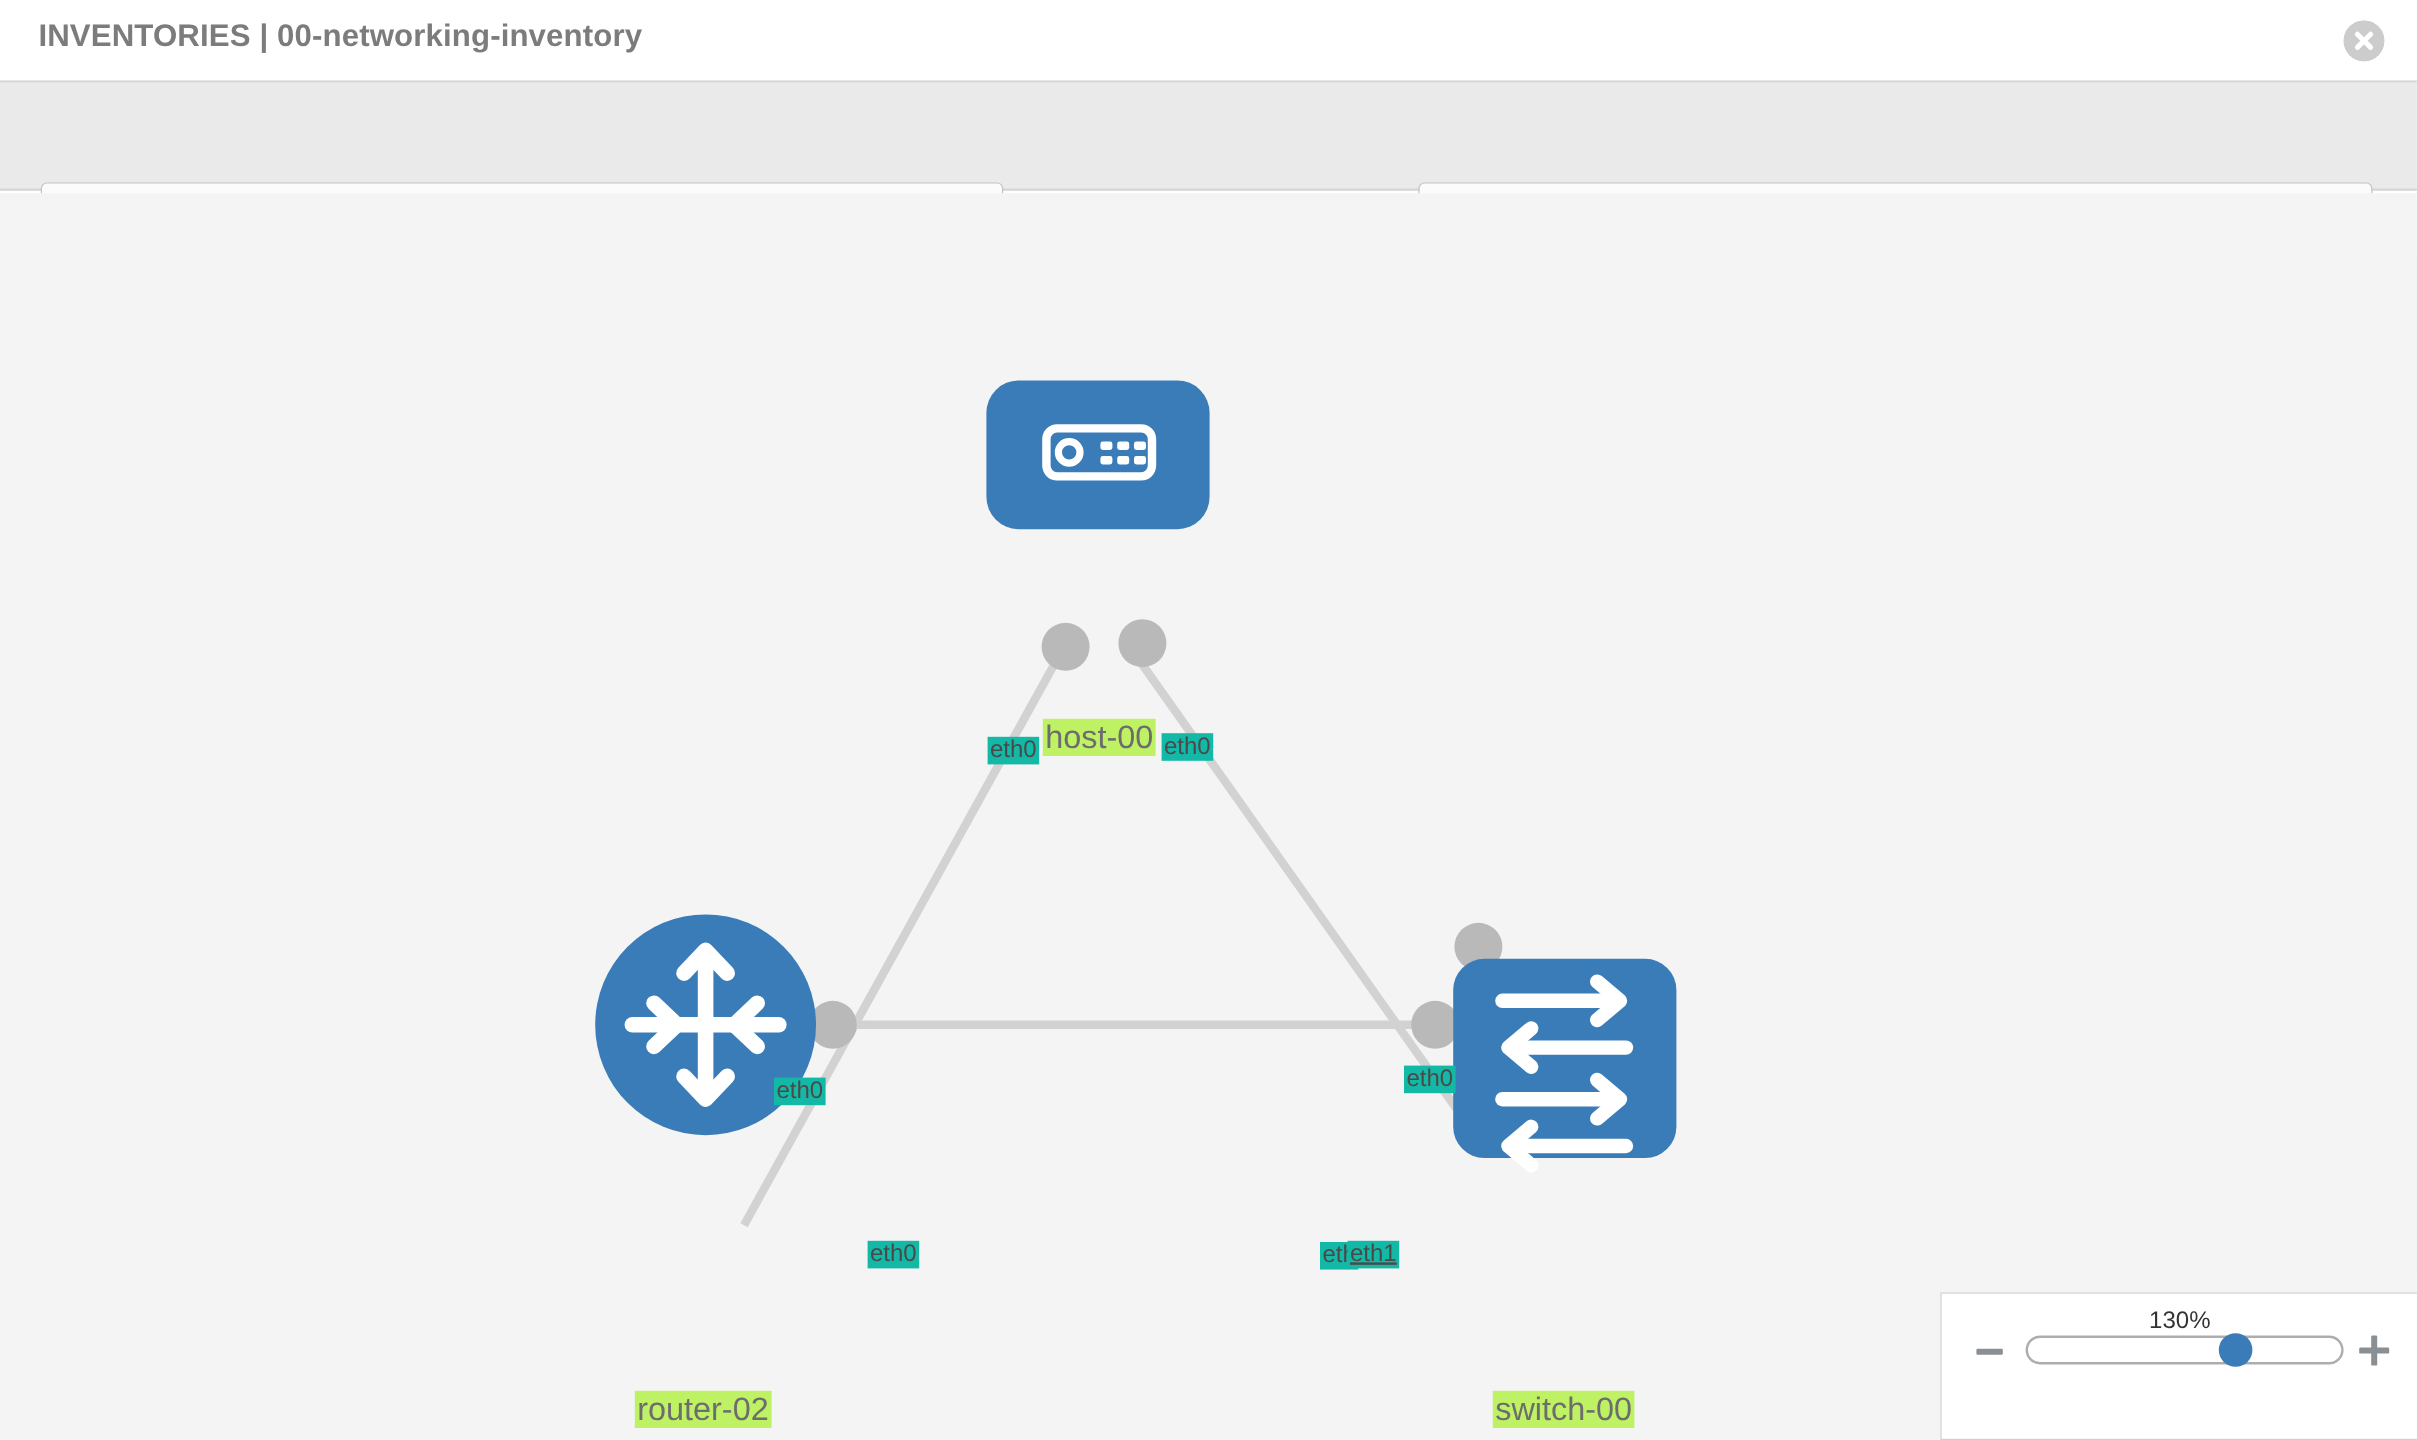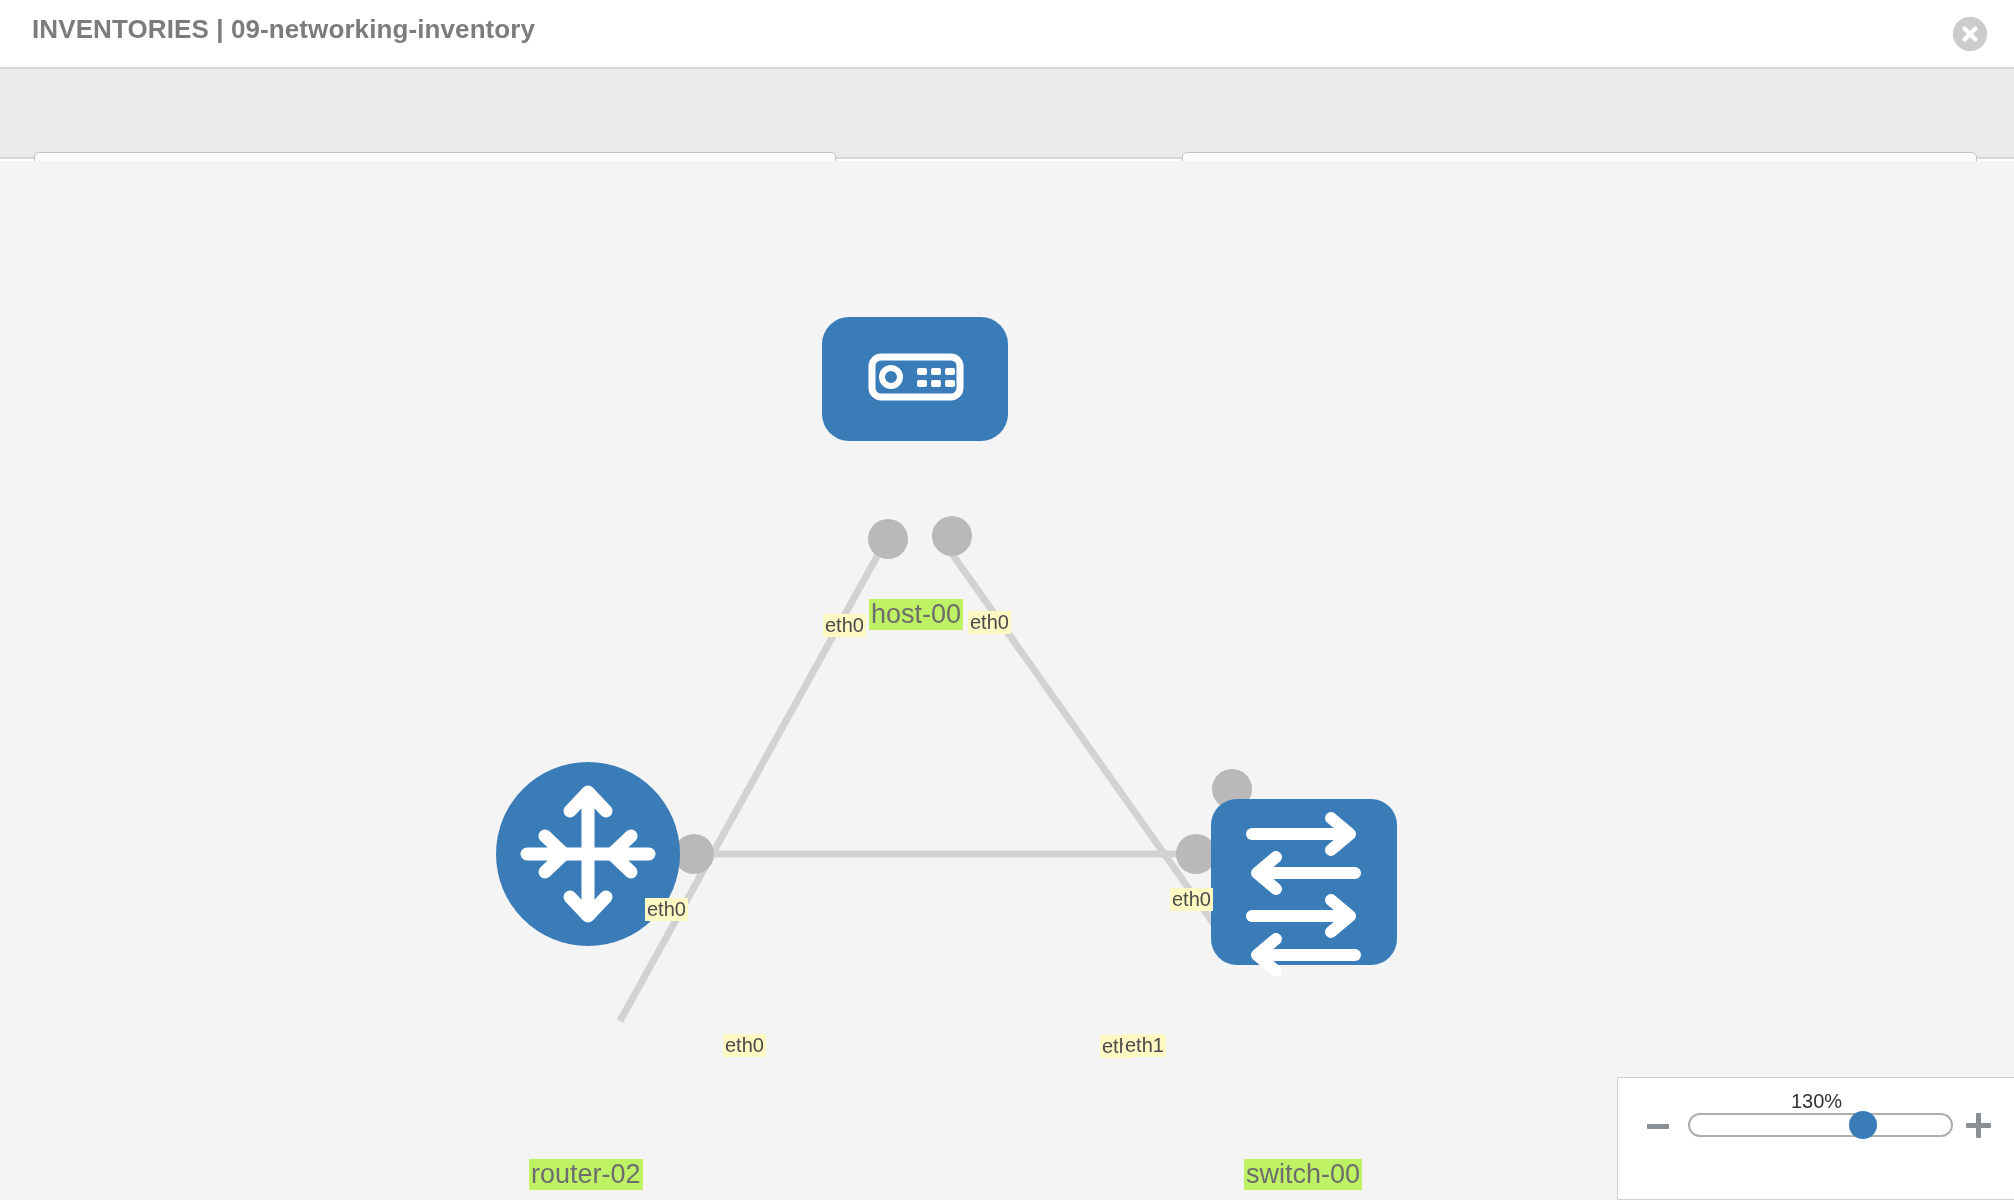--- a/index.html
+++ b/index.html
@@ -107,21 +107,21 @@
     font-size: 27px;
     color: #6d6d6d;
     background: #bef264;
     white-space: nowrap;
     padding: 0 2px;
   }
   .port-label {
     position: absolute;
     font-size: 20px;
     color: #4a4a4a;
-    background: #fef9c3;
+    background: #14b8a6;
     white-space: nowrap;
     padding: 0 2px;
   }
 
   
   .zoom-panel {
     position: absolute;
     left: 1617px; top: 1077px;
     width: 444px; height: 123px;
     background: #ffffff;
@@ -168,21 +168,21 @@
   .zoom-plus::before, .zoom-plus::after {
     content: ""; position: absolute; background: #8a8f94; border-radius: 1px;
   }
   .zoom-plus::before { left: 0; top: 10px; width: 25px; height: 5px; }
   .zoom-plus::after  { left: 10px; top: 0; width: 5px; height: 25px; }
 </style>
 </head>
 <body>
 
 <div class="header">
-  <div class="page-title">INVENTORIES | 09-networking-inventory</div>
+  <div class="page-title">INVENTORIES | 00-networking-inventory</div>
   <div class="close-btn">
     <svg width="34" height="34" viewBox="0 0 34 34">
       <circle cx="17" cy="17" r="17" fill="#cccccc"></circle>
       <path d="M11.5 11.5 L22.5 22.5 M22.5 11.5 L11.5 22.5" stroke="#ffffff" stroke-width="4.2" stroke-linecap="round"></path>
     </svg>
   </div>
 </div>
 
 <div class="toolbar">
 
@@ -292,21 +292,21 @@
       </g>
     </g>
   </svg>
 
   <span class="port-label" style="left:823px; top:453px;">eth0</span>
   <span class="port-label" style="left:968px; top:450px;">eth0</span>
   <span class="port-label" style="left:645px; top:737px;">eth0</span>
   <span class="port-label" style="left:1170px; top:727px;">eth0</span>
   <span class="port-label" style="left:723px; top:873px;">eth0</span>
   <span class="port-label" style="left:1100px; top:874px;">eth</span>
-  <span class="port-label" style="left:1123px; top:873px;">eth1</span>
+  <span class="port-label" style="left:1123px; top:873px;text-decoration:underline;">eth1</span>
 
   <span class="node-label" style="left:869px; top:438px;">host-00</span>
   <span class="node-label" style="left:529px; top:998px;">router-02</span>
   <span class="node-label" style="left:1244px; top:998px;">switch-00</span>
 
   <div class="zoom-panel" style="top:916px; left:1617px;">
     <div class="zoom-value">130%</div>
     <div class="zoom-minus"></div>
     <div class="zoom-track"></div>
     <div class="zoom-thumb" style="left: 231.16px;"></div>

